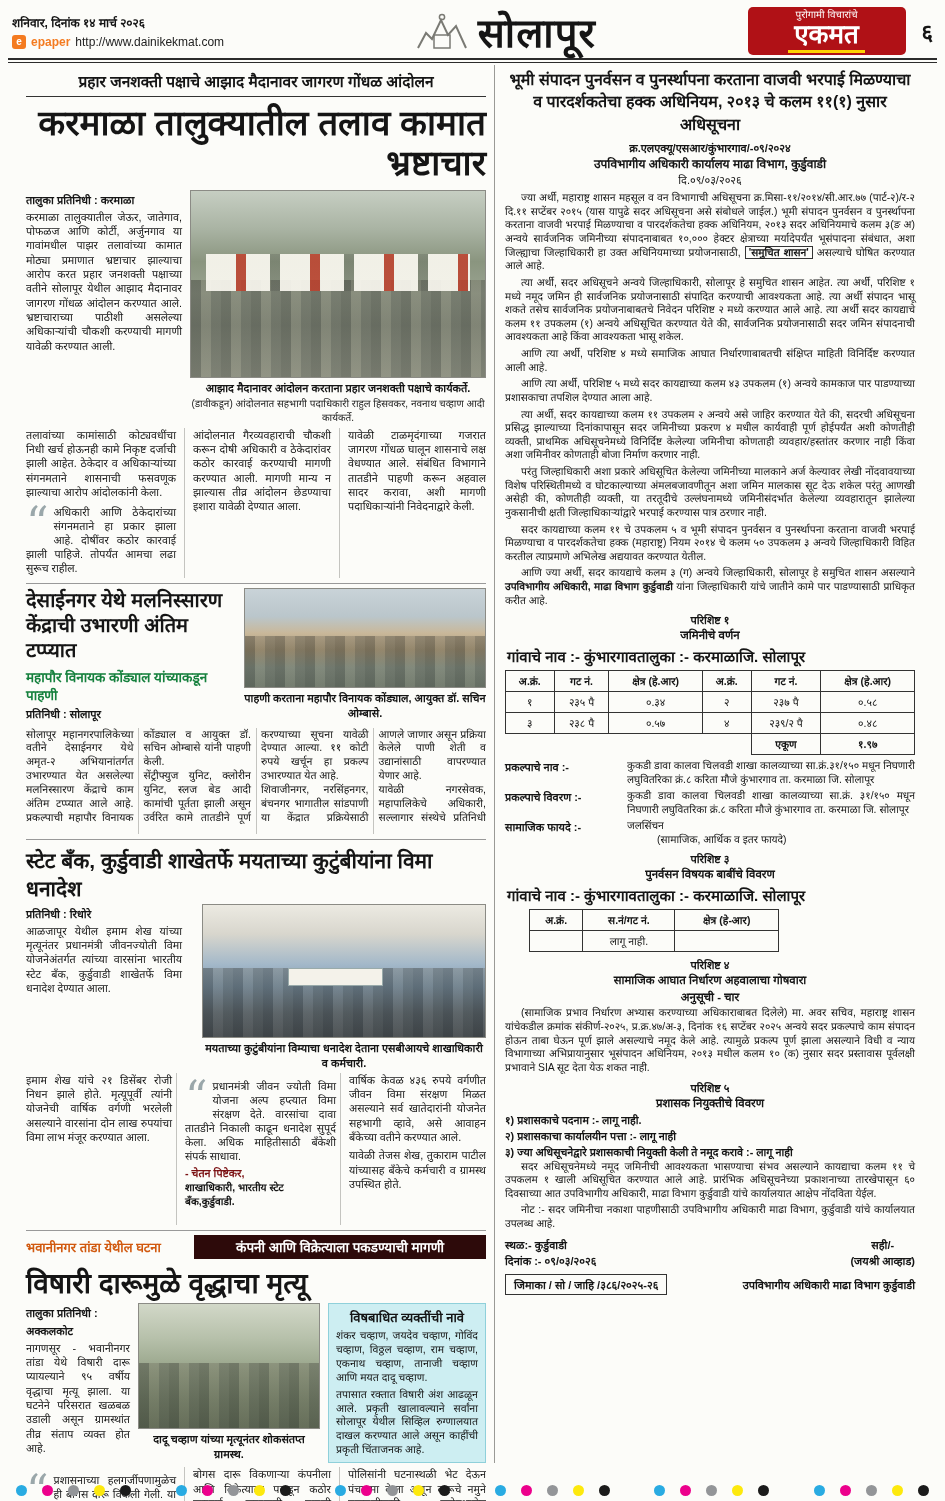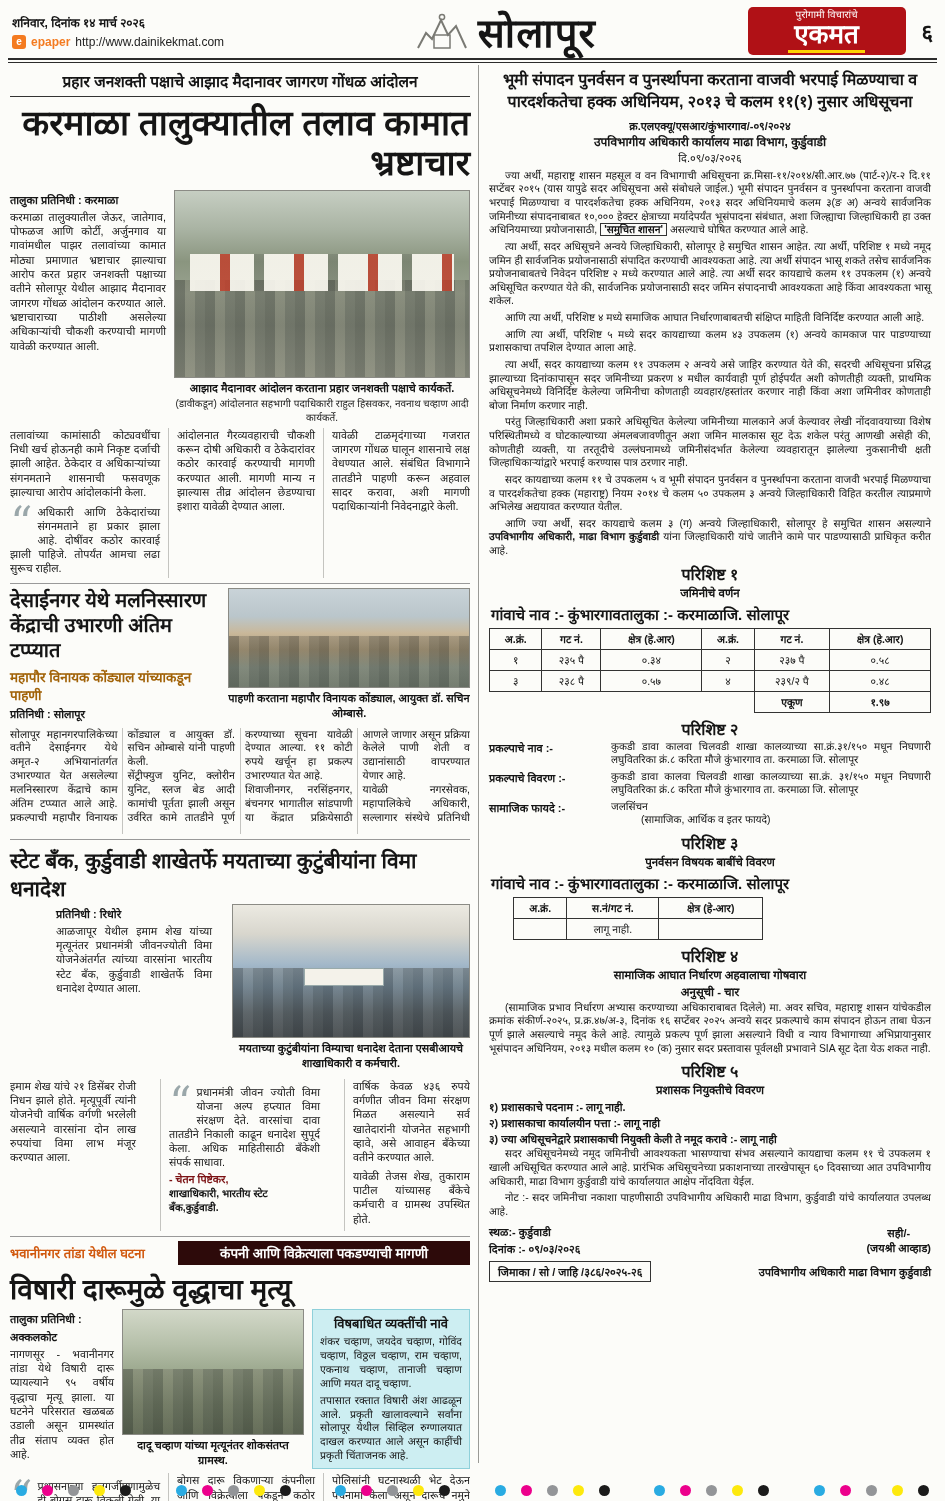--- a/index.html
+++ b/index.html
@@ -18,21 +18,21 @@
   .mh-center { display:flex; align-items:center; gap:8px; }
   .edition-title { font-size:40px; font-weight:bold; letter-spacing:1px; }
   .mh-right { display:flex; align-items:center; gap:16px; }
   .brand-box { background:#b01116; color:#fff; border-radius:5px; width:158px; height:48px; display:flex; flex-direction:column; align-items:center; justify-content:center; line-height:1.1; }
   .brand-tagline { font-size:10px; }
   .brand-name { font-size:26px; font-weight:bold; border-bottom:3px solid #ffd200; padding:0 6px 1px; }
   .page-num { font-size:22px; font-weight:bold; }
   .double-rule { height:5px; border-top:2px solid #2c2c2c; border-bottom:1px solid #2c2c2c; margin:0 8px; }
 
   
-  .content { display:flex; height:1400px; padding:2px 8px 0; }
+  .content { display:flex; height:1400px; padding:2px 24px 0; }
   .left-col { width:468px; padding:2px 6px 0 2px; }
   .vrule { width:1px; background:#9a9a96; margin:0 2px; }
   .right-col { flex:1; padding:2px 6px 0 8px; font-size:10.4px; }
 
   
   .kicker { font-size:15.5px; font-weight:bold; text-align:center; padding:3px 0 4px; border-bottom:1px solid #333; }
   .byline { font-size:11px; font-weight:bold; margin:2px 0 3px; }
   .bodytext { font-size:10.8px; line-height:1.33; text-align:justify; }
   .caption { font-size:11px; font-weight:bold; text-align:center; padding:2px 0 1px; }
   .names-line { font-size:10px; text-align:center; color:#222; padding-bottom:2px; }
@@ -57,47 +57,47 @@
 
   
   .headline-xl { font-size:35px; font-weight:bold; text-align:right; padding:6px 0 4px; line-height:1.15; }
   .a1-top { display:grid; grid-template-columns:156px 1fr; gap:8px; margin-top:2px; }
   .a1-bottom { display:grid; grid-template-columns:150px 1fr 1fr; gap:8px; height:150px; overflow:hidden; margin-top:2px; }
   .col-rule { border-left:1px solid #c4c4c0; padding-left:8px; }
 
   
   .a2-top { display:grid; grid-template-columns:1fr 242px; gap:12px; }
   .headline-lg { font-size:20px; font-weight:bold; line-height:1.25; }
-  .subhead-red { font-size:13.5px; font-weight:bold; color:#a16207; margin-top:5px; }
+  .subhead-red { font-size:13.5px; font-weight:bold; color:#15803d; margin-top:5px; }
   .a2-body { column-count:4; column-gap:10px; column-rule:1px solid #c4c4c0; height:106px; overflow:hidden; margin-top:4px; font-size:10.6px; line-height:1.32; text-align:justify; }
 
   
   .headline-md { font-size:21px; font-weight:bold; padding:2px 0; }
-  .a3-top { display:grid; grid-template-columns:156px 1fr; gap:20px;margin-left:46px; }
-  .a3-bottom { display:grid; grid-template-columns:1fr 160px 1fr; gap:24px; height:152px; overflow:hidden; margin-top:8px; }
+  .a3-top { display:grid; grid-template-columns:156px 1fr; gap:20px; }
+  .a3-bottom { display:grid; grid-template-columns:1fr 160px 1fr; gap:4px; height:152px; overflow:hidden; margin-top:2px; }
 
   
   .a4-kickers { display:grid; grid-template-columns:168px 1fr; align-items:stretch; margin-top:1px; }
   .a4-kicker-left { color:#d1590f; font-weight:bold; font-size:13px; display:flex; align-items:center; }
   .a4-kicker-right { background:#2d0a0a; color:#fff; font-weight:bold; font-size:13.5px; text-align:center; padding:3px 0; }
   .headline-a4 { font-size:28px; font-weight:bold; padding:4px 0 2px; }
   .a4-mid { display:grid; grid-template-columns:104px 182px 1fr; gap:8px; }
   .names-box { background:#cdeef2; border:1px solid #8fd0da; padding:5px 7px; font-size:10.6px; line-height:1.32; text-align:justify; }
   .names-box-title { font-size:13px; font-weight:bold; text-align:center; margin-bottom:3px; }
   .a4-bottom { display:grid; grid-template-columns:150px 1fr 1fr; gap:8px; height:150px; overflow:hidden; margin-top:4px; }
 
   
   .notice-title { font-size:16px; font-weight:bold; text-align:center; line-height:1.4; padding:2px 0 4px; }
   .notice-ref { text-align:center; font-weight:bold; font-size:11px; }
   .notice-office { text-align:center; font-weight:bold; font-size:12px; }
   .notice-date { text-align:center; font-size:11px; margin-bottom:4px; }
   .np { text-align:justify; text-indent:16px; line-height:1.31; margin-bottom:3px; }
   .inline-box { border:1px solid #333; padding:0 3px; font-weight:bold; white-space:nowrap; }
   .bold { font-weight:bold; }
-  .apx-head { text-align:center; font-weight:bold; font-size:16px; margin-top:5px; }
+  .apx-head { text-align:center; font-weight:bold; font-size:11px; margin-top:5px; }
   .apx-sub { text-align:center; font-weight:bold; font-size:11.5px; margin-bottom:2px; }
   .village-row { display:flex; font-weight:bold; font-size:15px; padding:2px 2px; }
   table.apx { width:100%; border-collapse:collapse; margin:2px 0 4px; }
   table.apx th, table.apx td { border:1px solid #333; font-size:10.5px; padding:3px 2px; text-align:center; }
   table.apx th { font-weight:bold; }
   table.apx3 { width:250px; margin:2px 0 4px 24px; }
   .apx2-row { display:grid; grid-template-columns:116px 1fr; gap:6px; margin-bottom:3px; }
   .apx2-label { font-weight:bold; font-size:11px; }
   .apx2-value { text-align:justify; line-height:1.3; }
   .apx2-note { margin-left:30px; }
@@ -333,21 +333,20 @@
           <td>०.४८</td>
         </tr>
         <tr>
           <td colspan="4" style="border:none;"></td>
           <td class="bold">एकूण</td>
           <td class="bold">१.९७</td>
         </tr>
       </tbody>
         </table>
 
-      <div class="apx-head">परिशिष्ट २</div>
       <div class="apx2-row">
         <div class="apx2-label">प्रकल्पाचे नाव :-</div>
         <div class="apx2-value">कुकडी डावा कालवा चिलवडी शाखा कालव्याच्या सा.क्रं.३१/१५० मधून निघणारी लघुवितरिका क्रं.८ करिता मौजे कुंभारगाव ता. करमाळा जि. सोलापूर</div>
       </div>
       <div class="apx2-row">
         <div class="apx2-label">प्रकल्पाचे विवरण :-</div>
         <div class="apx2-value">कुकडी डावा कालवा चिलवडी शाखा कालव्याच्या सा.क्रं. ३१/१५० मधून निघणारी लघुवितरिका क्रं.८ करिता मौजे कुंभारगाव ता. करमाळा जि. सोलापूर</div>
       </div>
       <div class="apx2-row">
         <div class="apx2-label">सामाजिक फायदे :-</div>

